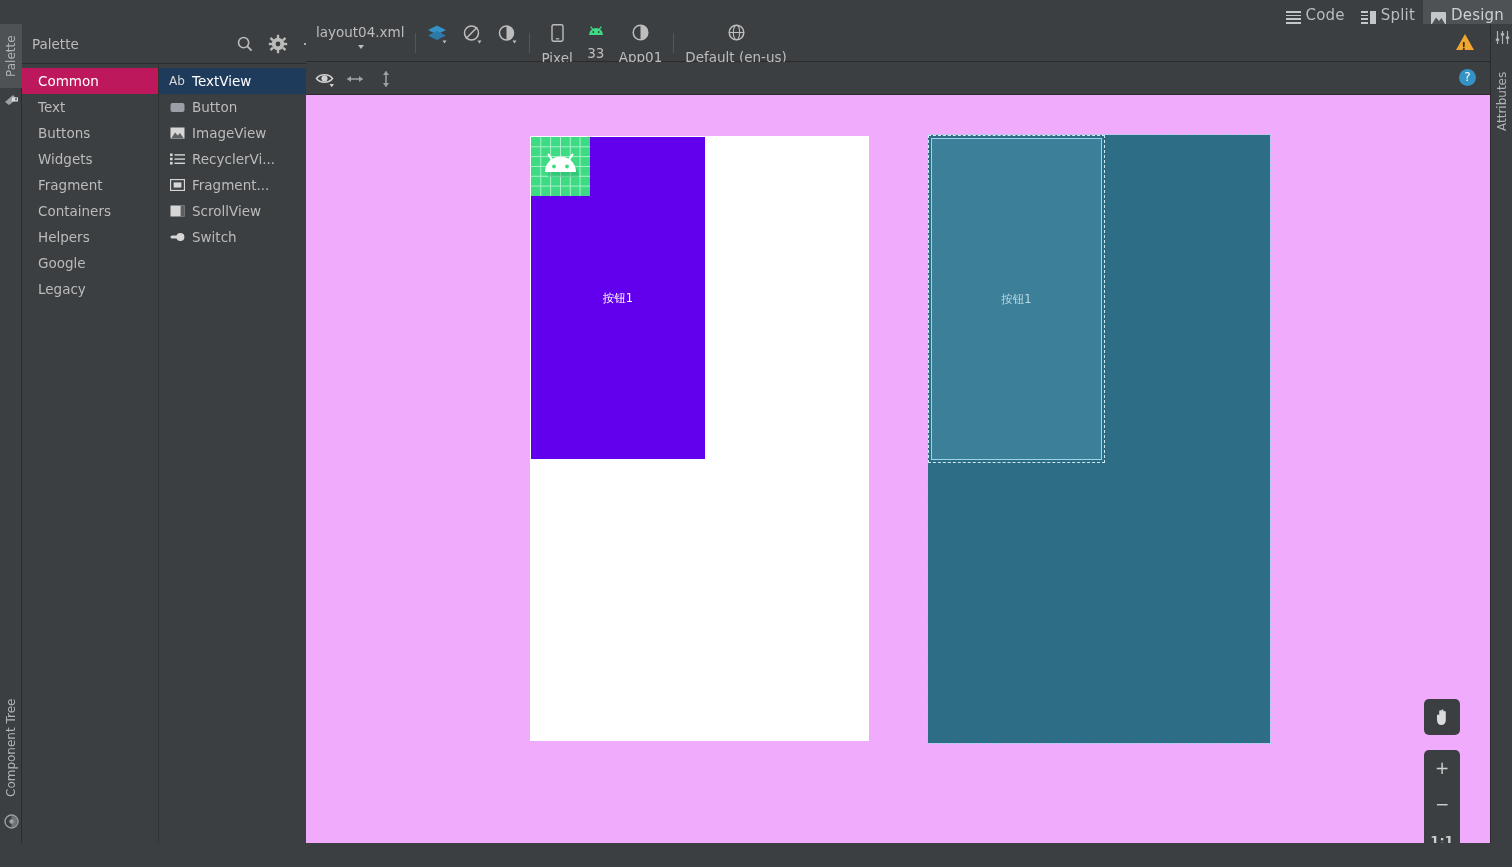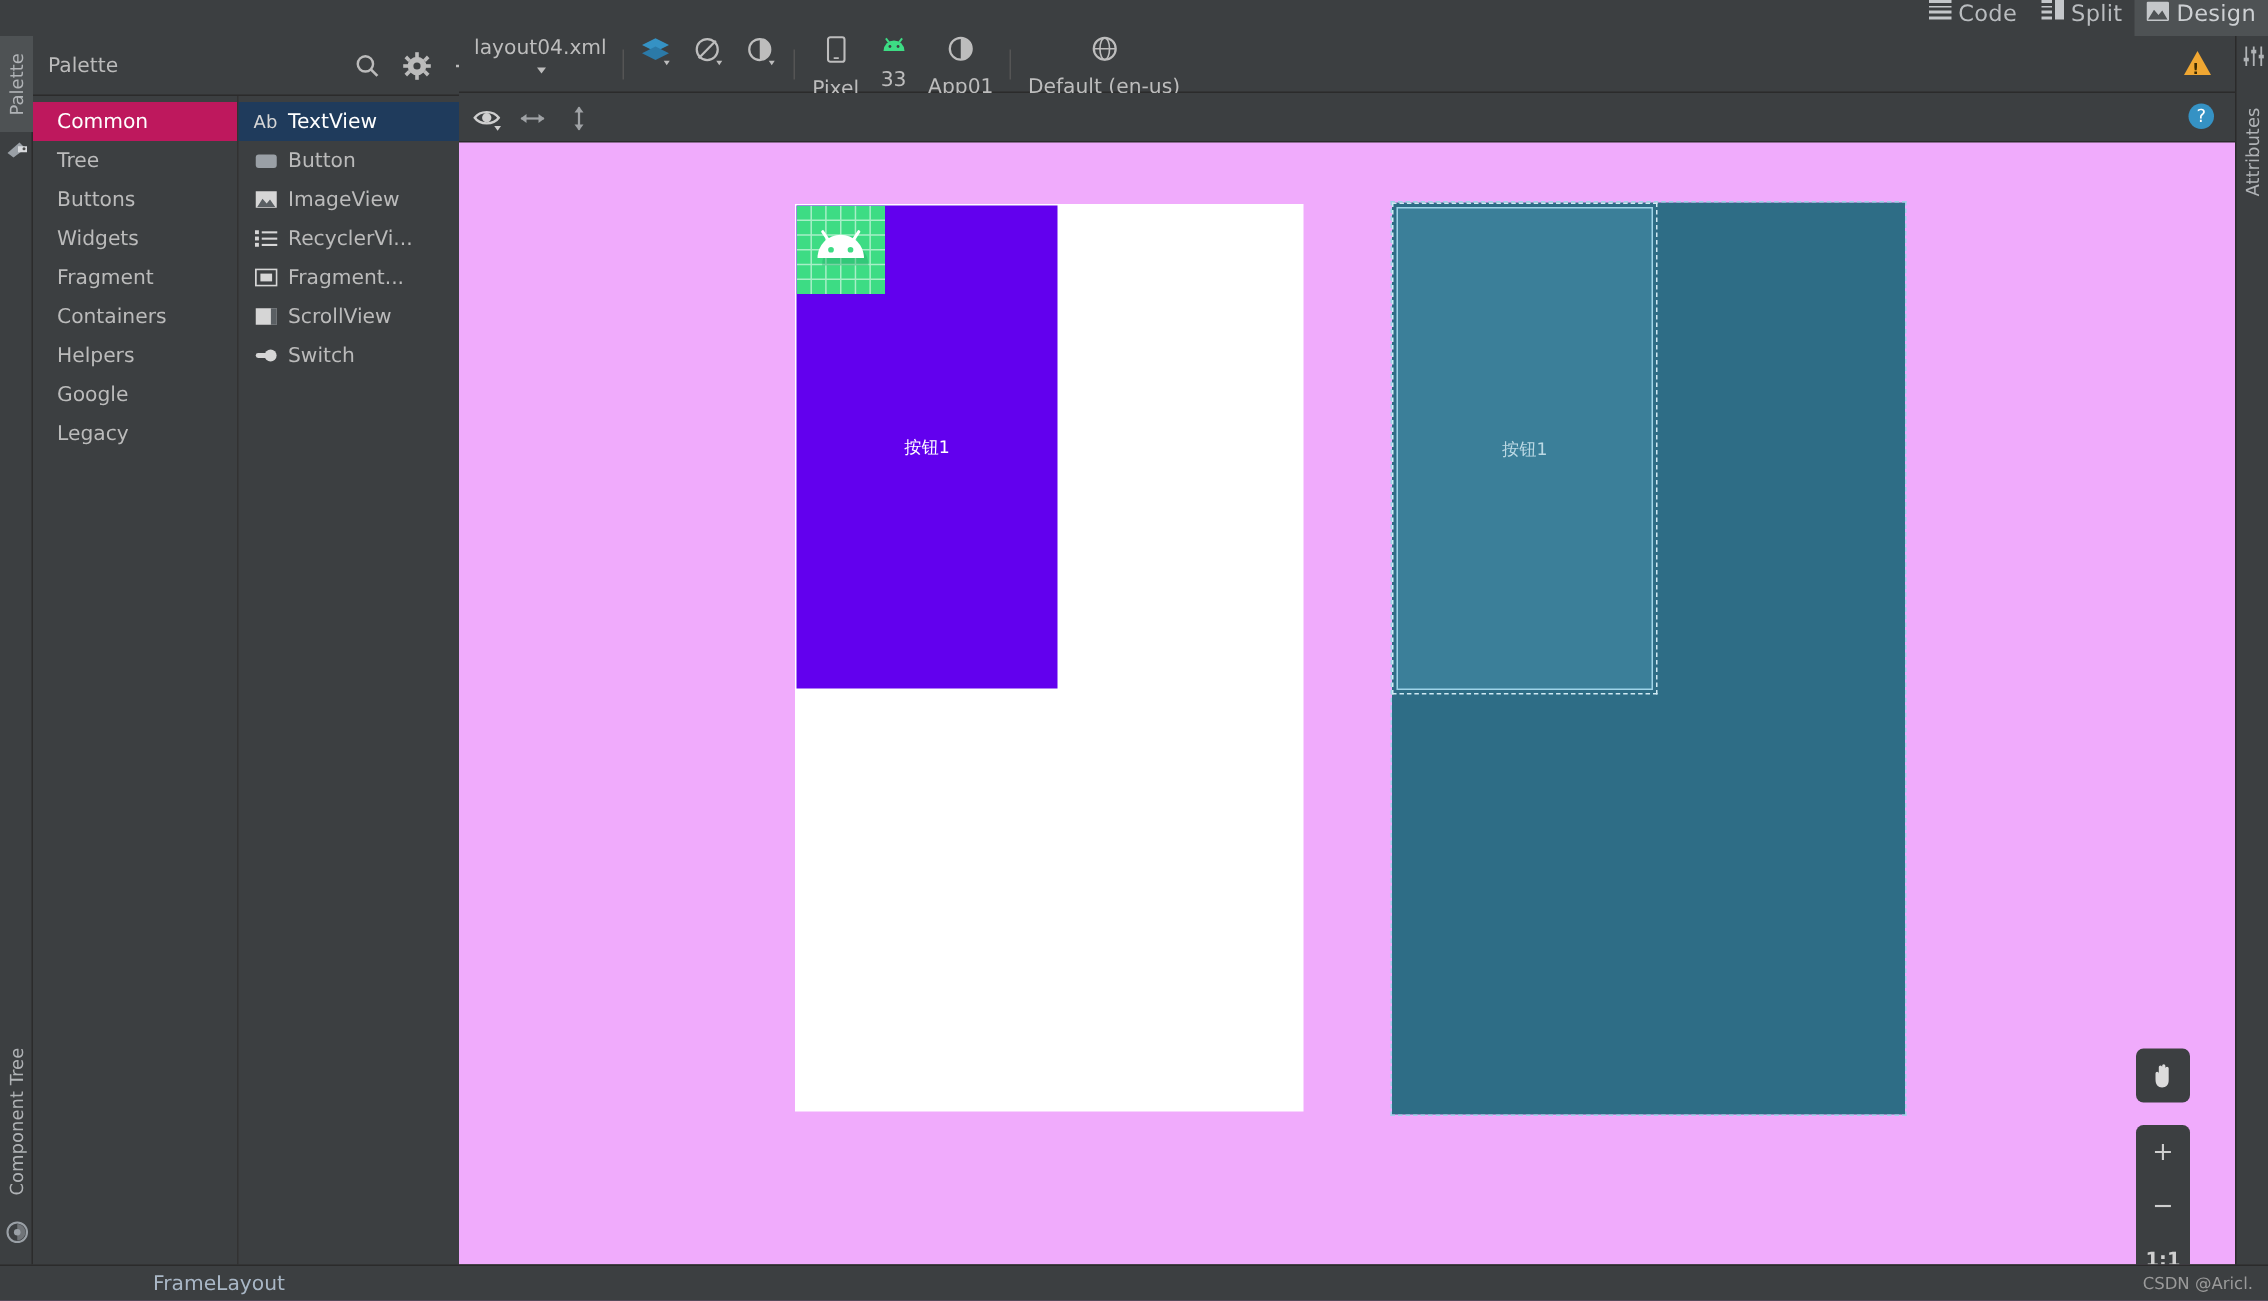--- a/index.html
+++ b/index.html
@@ -14,21 +14,21 @@
   
   .topbar {
     position: absolute; left: 0; top: 0; width: 1512px; height: 24px;
     background: #3c3f41;
   }
   .mode-tabs {
     position: absolute; right: 0; top: 0; height: 24px;
     display: flex; align-items: center; gap: 0;
   }
   .mode-tab {
-    display: flex; align-items: flex-start; gap: 5px;
+    display: flex; align-items: flex-end; gap: 5px;
     height: 24px; padding: 0 8px;
     color: #b9bcbf; font-size: 15px; letter-spacing: .2px;
   }
   .mode-tab.active { background: #4e5254; color: #cdd0d3; }
   .mi { display: inline-block; width: 15px; height: 13px; position: relative; }
   .mi-code i {
     position: absolute; left: 0; width: 15px; height: 1.8px; background: #c4c7ca;
   }
   .mi-code i:nth-child(1){top:0;} .mi-code i:nth-child(2){top:3.6px;}
   .mi-code i:nth-child(3){top:7.2px;} .mi-code i:nth-child(4){top:10.8px;}
@@ -271,21 +271,21 @@
         <svg width="20" height="20" viewBox="0 0 20 20">
           <line x1="3" y1="10" x2="17" y2="10" stroke="#bbbbbb" stroke-width="1.8"></line>
         </svg>
       </div>
     </div>
 
     <div class="palette-body">
 
       <div class="cat-list">
         <div class="cat-item selected"><span>Common</span></div>
-        <div class="cat-item"><span>Tree</span></div>
+        <div class="cat-item"><span>Text</span></div>
         <div class="cat-item"><span>Buttons</span></div>
         <div class="cat-item"><span>Widgets</span></div>
         <div class="cat-item"><span>Fragment</span></div>
         <div class="cat-item"><span>Containers</span></div>
         <div class="cat-item"><span>Helpers</span></div>
         <div class="cat-item"><span>Google</span></div>
         <div class="cat-item"><span>Legacy</span></div>
       </div>
 
       <div class="wid-list">
@@ -583,18 +583,14 @@
           <rect x="5.8" y="3.2" width="3.4" height="2.4"></rect>
           <rect x="10.8" y="6.5" width="3.4" height="2.4"></rect>
         </g>
       </svg>
     </div>
     <div class="vtab" style="top:26px; height:102px; line-height:22px;">
       <span>Attributes</span>
     </div>
   </div>
 
-  <div class="statusbar">
-    <div class="status-text">FrameLayout</div>
-    <div class="watermark">CSDN @Aricl.</div>
-  </div>
 
 </div>
 
 </body></html>

